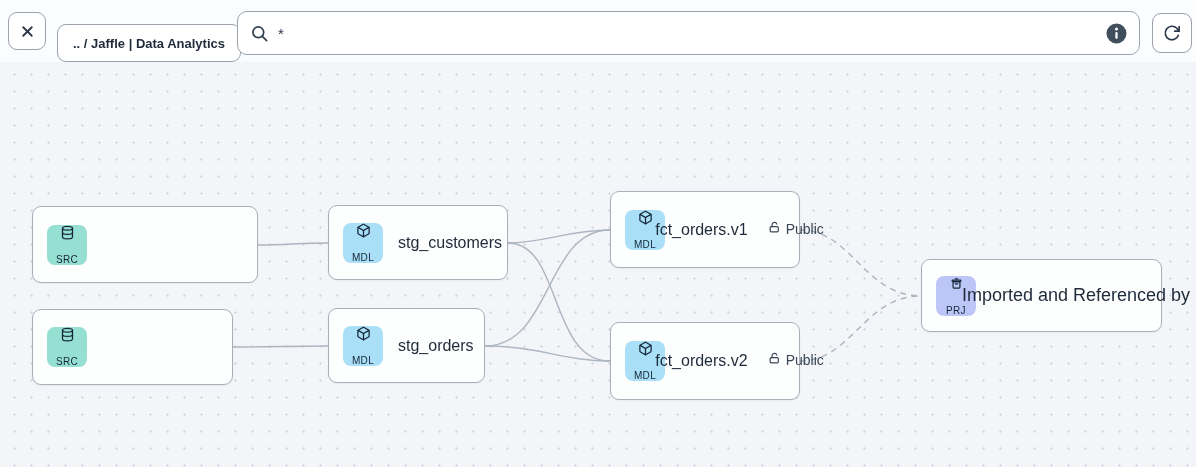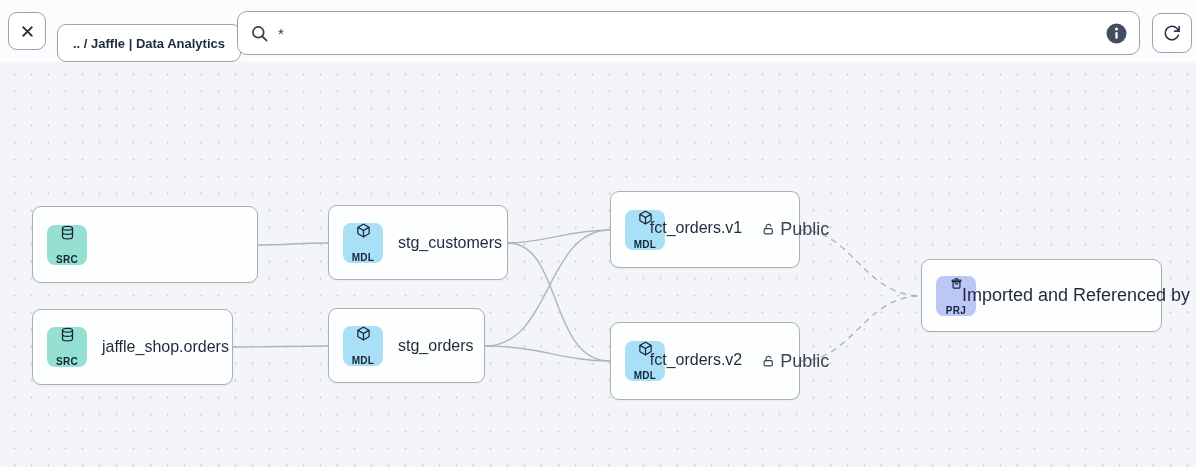--- a/index.html
+++ b/index.html
@@ -47,24 +47,24 @@
     border-radius:9px;display:flex;align-items:center;gap:15px;padding-left:14px;
     box-shadow:0 1px 2px rgba(30,42,60,.05);cursor:pointer;
   }
   .badge{
     width:40px;height:40px;border-radius:8px;display:flex;flex-direction:column;
     align-items:center;justify-content:center;gap:1px;flex:0 0 auto;
   }
   .badge.src{background:var(--src-badge);text-align:right;}
   .badge.mdl{background:var(--mdl-badge);}
   .badge.prj{background:var(--prj-badge);}
-  .badge span{font-size:10px;font-weight:700;color:#152638;letter-spacing:.3px;line-height:1;margin-top:14px;}
+  .badge span{font-size:10px;font-weight:400;color:#152638;letter-spacing:.3px;line-height:1;margin-top:14px;}
   .ntext{display:flex;flex-direction:row;justify-content:center;gap:20px;min-width:0;}
   .ntitle{font-size:16px;color:var(--text);white-space:nowrap;}
-  .nsub{display:flex;align-items:center;gap:5px;font-size:18px;color:var(--text-soft);}
+  .nsub{display:flex;gap:5px;font-size:14px;color:var(--text-soft);}
   .nsmall{font-size:18px;color:var(--text);white-space:nowrap;}
   .nbig{font-size:17px;color:var(--text);white-space:nowrap;}
   svg{display:block}
 </style>
 </head>
 <body>
 
 <div class="app">
 
   <div class="canvas"></div>
@@ -93,23 +93,20 @@
 
   <div class="node" style="left:32px;top:309px;width:201px;height:76px">
     <div class="badge src">
       <svg width="17" height="17" viewBox="0 0 24 24" fill="none" stroke="#152638" stroke-width="2" stroke-linecap="round" stroke-linejoin="round">
           <ellipse cx="12" cy="5" rx="8" ry="3"></ellipse>
           <path d="M4 5v14c0 1.66 3.58 3 8 3s8-1.34 8-3V5"></path>
           <path d="M4 12c0 1.66 3.58 3 8 3s8-1.34 8-3"></path>
         </svg>
       <span>SRC</span>
     </div>
-    <div class="ntext">
-        <div class="ntitle">jaffle_shop.orders</div>
-      </div>
   </div>
 
   <div class="node" style="left:328px;top:205px;width:180px;height:75px">
     <div class="badge mdl">
       <svg width="17" height="17" viewBox="0 0 24 24" fill="none" stroke="#152638" stroke-width="2" stroke-linecap="round" stroke-linejoin="round">
           <path d="M21 16V8a2 2 0 0 0-1-1.73l-7-4a2 2 0 0 0-2 0l-7 4A2 2 0 0 0 3 8v8a2 2 0 0 0 1 1.73l7 4a2 2 0 0 0 2 0l7-4A2 2 0 0 0 21 16z"></path>
           <polyline points="3.27 6.96 12 12.01 20.73 6.96"></polyline>
           <line x1="12" y1="22.08" x2="12" y2="12"></line>
         </svg>
       <span>MDL</span>

